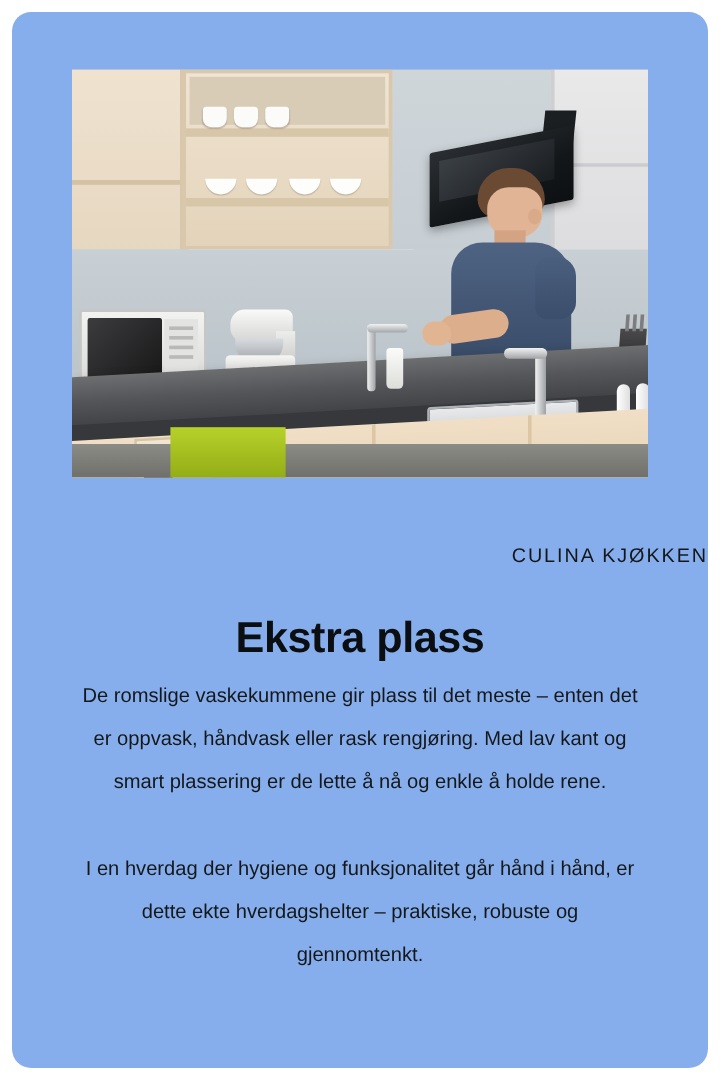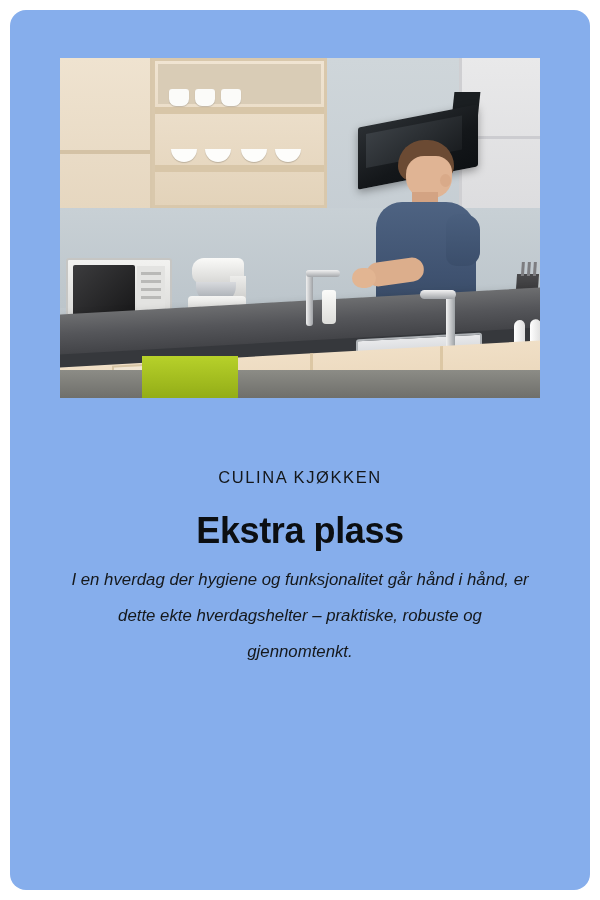--- a/index.html
+++ b/index.html
@@ -268,44 +268,43 @@
     background: #e2b592; border-radius: 10px;
   }
   .pants {
     position: absolute; left: 22px; top: 160px; width: 92px; height: 52px;
     background: linear-gradient(180deg,#2d3e58,#23304a); border-radius: 6px;
   }
 
   
   .eyebrow {
     position: absolute; left: 0; top: 444px; width: 100%;
-    text-align: center;
+    text-align: right;
     font-size: 16.5px;
     letter-spacing: 1.6px;
     color: #14171a;
     font-weight: 400;
-    margin-top: 14px;
   }
   .headline {
     position: absolute; left: 0; top: 476px; width: 100%;
     text-align: center;
     font-size: 36px;
     font-weight: bold;
     color: #0c0f12;
     letter-spacing: -0.4px;
   }
   .body {
     position: absolute; left: 56px; top: 552px; width: 468px;
     text-align: center;
     font-size: 16.8px;
     line-height: 36px;
     color: #15181b;
   }
   .body p { margin: 0 0 36px 0; }
-  .body p:last-child { margin-bottom: 0; font-style: italic; }
+  .body p:last-child { margin-bottom: 0; }
 </style>
 </head>
 <body>
 
 <div class="card">
 
   <div class="photo-frame">
     <div class="scene">
       <div class="wall"></div>
 
@@ -398,16 +397,17 @@
       <div class="floor"></div>
       <div class="green-unit"></div>
     </div>
   </div>
 
   <div class="eyebrow">CULINA KJØKKEN</div>
 
   <h1 class="headline">Ekstra plass</h1>
 
   <div class="body">
+    <p>De romslige vaskekummene gir plass til det meste – enten det er oppvask, håndvask eller rask rengjøring. Med lav kant og smart plassering er de lette å nå og enkle å holde rene.</p>
     <p>I en hverdag der hygiene og funksjonalitet går hånd i hånd, er dette ekte hverdagshelter – praktiske, robuste og gjennomtenkt.</p>
   </div>
 
 </div>
 
 </body></html>

